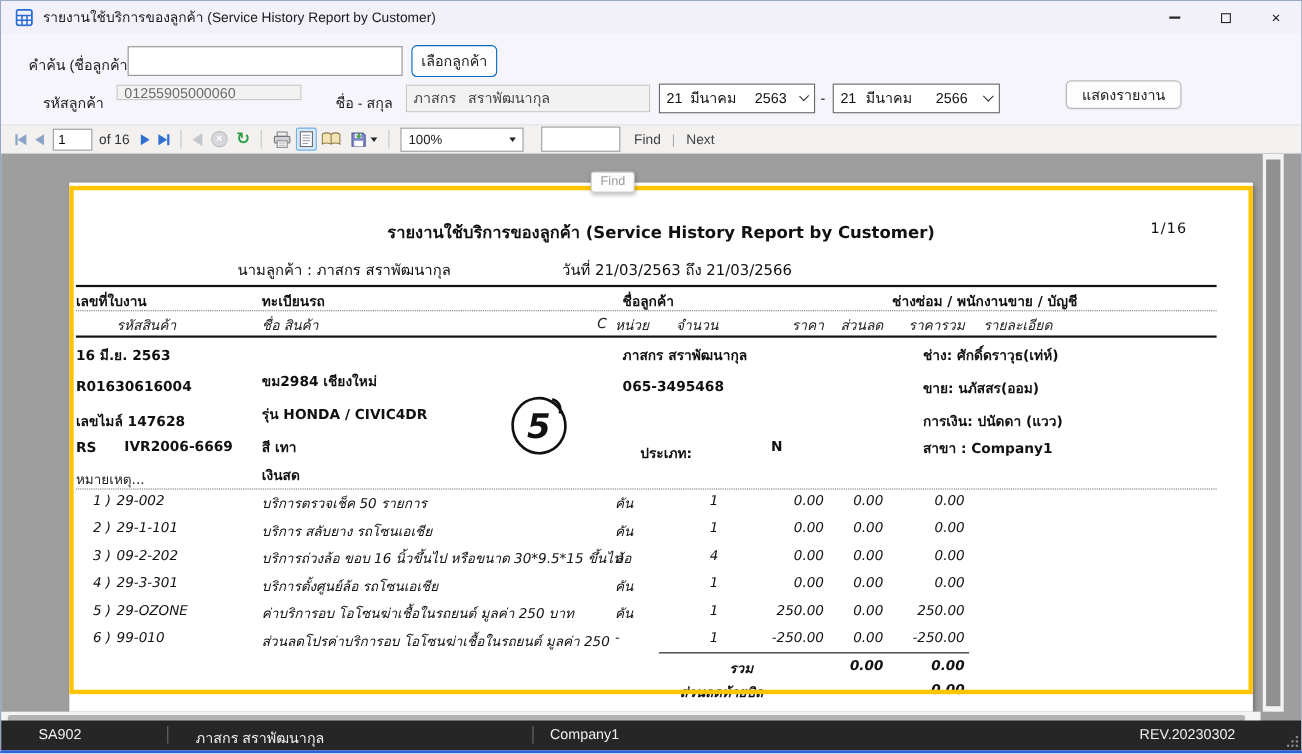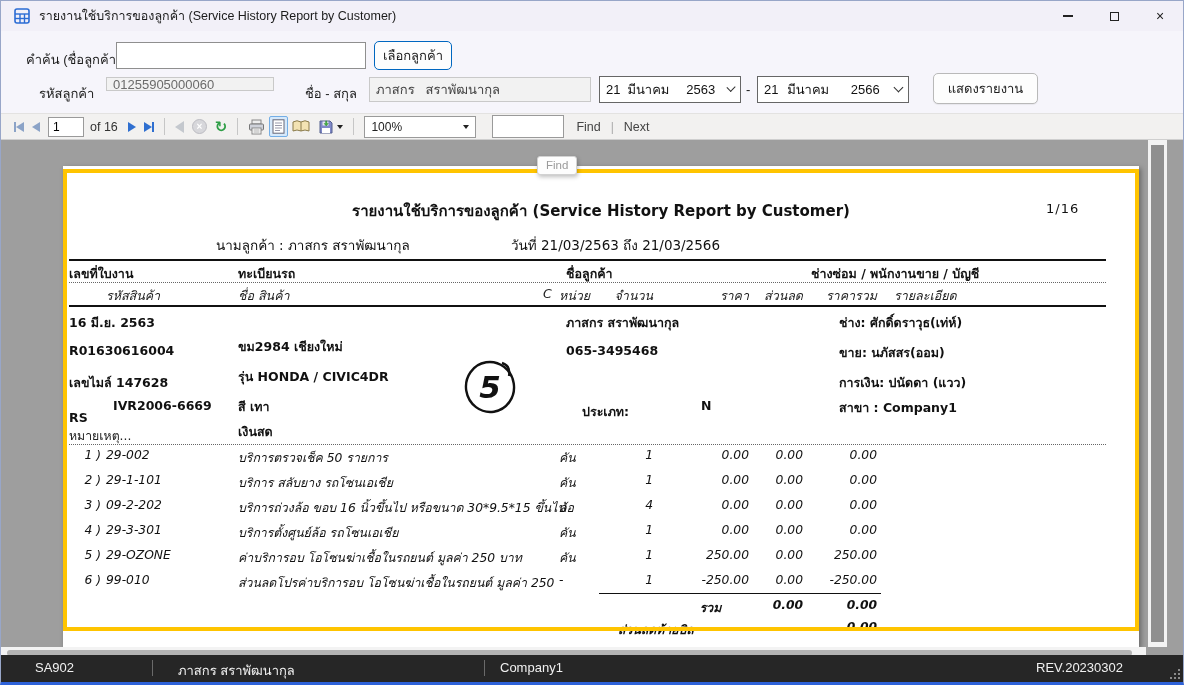--- a/index.html
+++ b/index.html
@@ -148,21 +148,21 @@
       <span class="dc-year">2563</span>
       <span class="chev"></span>
     </div>
     <span class="dash" style="left:745px; top:51px;">-</span>
     <div class="datecombo" style="left:756px; top:45px; width:152px;">
       <span class="dc-day">21</span>
       <span class="dc-month">มีนาคม</span>
       <span class="dc-year">2566</span>
       <span class="chev"></span>
     </div>
-    <button class="btn-plain" style="left:932px; top:42px; width:105px; height:31px;">แสดงรายงาน</button>
+    <button class="btn-plain" style="left:968px; top:42px; width:105px; height:26px;">แสดงรายงาน</button>
   </div>
 
   <div class="rtoolbar">
     <div class="tbtn">
         <span class="vbar-m"></span>
         <span class="tri-l" style="border-right-color:#8ba3c7;"></span>
       </div>
     <div class="tbtn">
         <span class="tri-l"></span>
       </div>
@@ -262,21 +262,21 @@
 
       <div class="p-abs jobcell j1" style="top:177px;">R01630616004</div>
       <div class="p-abs jobcell j2" style="top:177px;">รุ่น HONDA / CIVIC4DR</div>
       <div class="p-abs jobcell j3" style="top:177px;">065-3495468</div>
       <div class="p-abs jobcell j4" style="top:177px;">ขาย: นภัสสร(ออม)</div>
 
       <div class="p-abs jobcell j1" style="top:207px;">เลขไมล์ 147628</div>
       <div class="p-abs jobcell j2" style="top:207px;">สี เทา</div>
       <div class="p-abs jobcell j4" style="top:207px;">การเงิน: ปนัดดา (แวว)</div>
 
-      <div class="p-abs jobcell j1" style="top:244px;">RS</div>
+      <div class="p-abs jobcell j1" style="top:233px;">RS</div>
       <div class="p-abs jobcell" style="left:50px; top:232px;">IVR2006-6669</div>
       <div class="p-abs jobcell j2" style="top:232px;">เงินสด</div>
       <div class="p-abs jobcell j3" style="top:236px;margin-left:16px;">ประเภท:</div>
       <div class="p-abs jobcell" style="left:638px; top:232px;">N</div>
       <div class="p-abs jobcell j4" style="top:232px;">สาขา : Company1</div>
 
       <svg class="p-abs" style="left:399px; top:190px;" width="58" height="60" viewBox="0 0 58 60">
         <ellipse cx="28" cy="31" rx="24" ry="25" fill="none" stroke="#111" stroke-width="2.4" transform="rotate(-9 28 31)"></ellipse>
         <path d="M40 7 q9 3 7 13" fill="none" stroke="#111" stroke-width="2.4"></path>
         <text x="28" y="42" font-size="31" font-style="italic" font-weight="bold" text-anchor="middle" fill="#111">5</text>
@@ -341,21 +341,21 @@
         <span class="cell c-desc">ส่วนลดโปรค่าบริการอบ โอโซนฆ่าเชื้อในรถยนต์ มูลค่า 250</span>
         <span class="cell c-unit">-</span>
         <span class="cell c-qty">1</span>
         <span class="cell c-price">-250.00</span>
         <span class="cell c-disc">0.00</span>
         <span class="cell c-tot">-250.00</span>
       </div>
 
       <div class="hrule-thin" style="left:536px; width:282px; top:427px;"></div>
       <div class="item-row" style="top:432px;">
-        <span class="cell sum-cell" style="left:600px; width:95px; text-align:center;">รวม</span>
+        <span class="cell sum-cell" style="left:600px; width:95px; text-align:left;">รวม</span>
         <span class="cell sum-cell c-disc">0.00</span>
         <span class="cell sum-cell c-tot">0.00</span>
       </div>
       <div class="item-row" style="top:454px;">
         <span class="cell sum-cell" style="left:555px;">ส่วนลดท้ายบิล</span>
         <span class="cell sum-cell c-tot">0.00</span>
       </div>
     </div>
 
     <div class="hl-border"></div>

